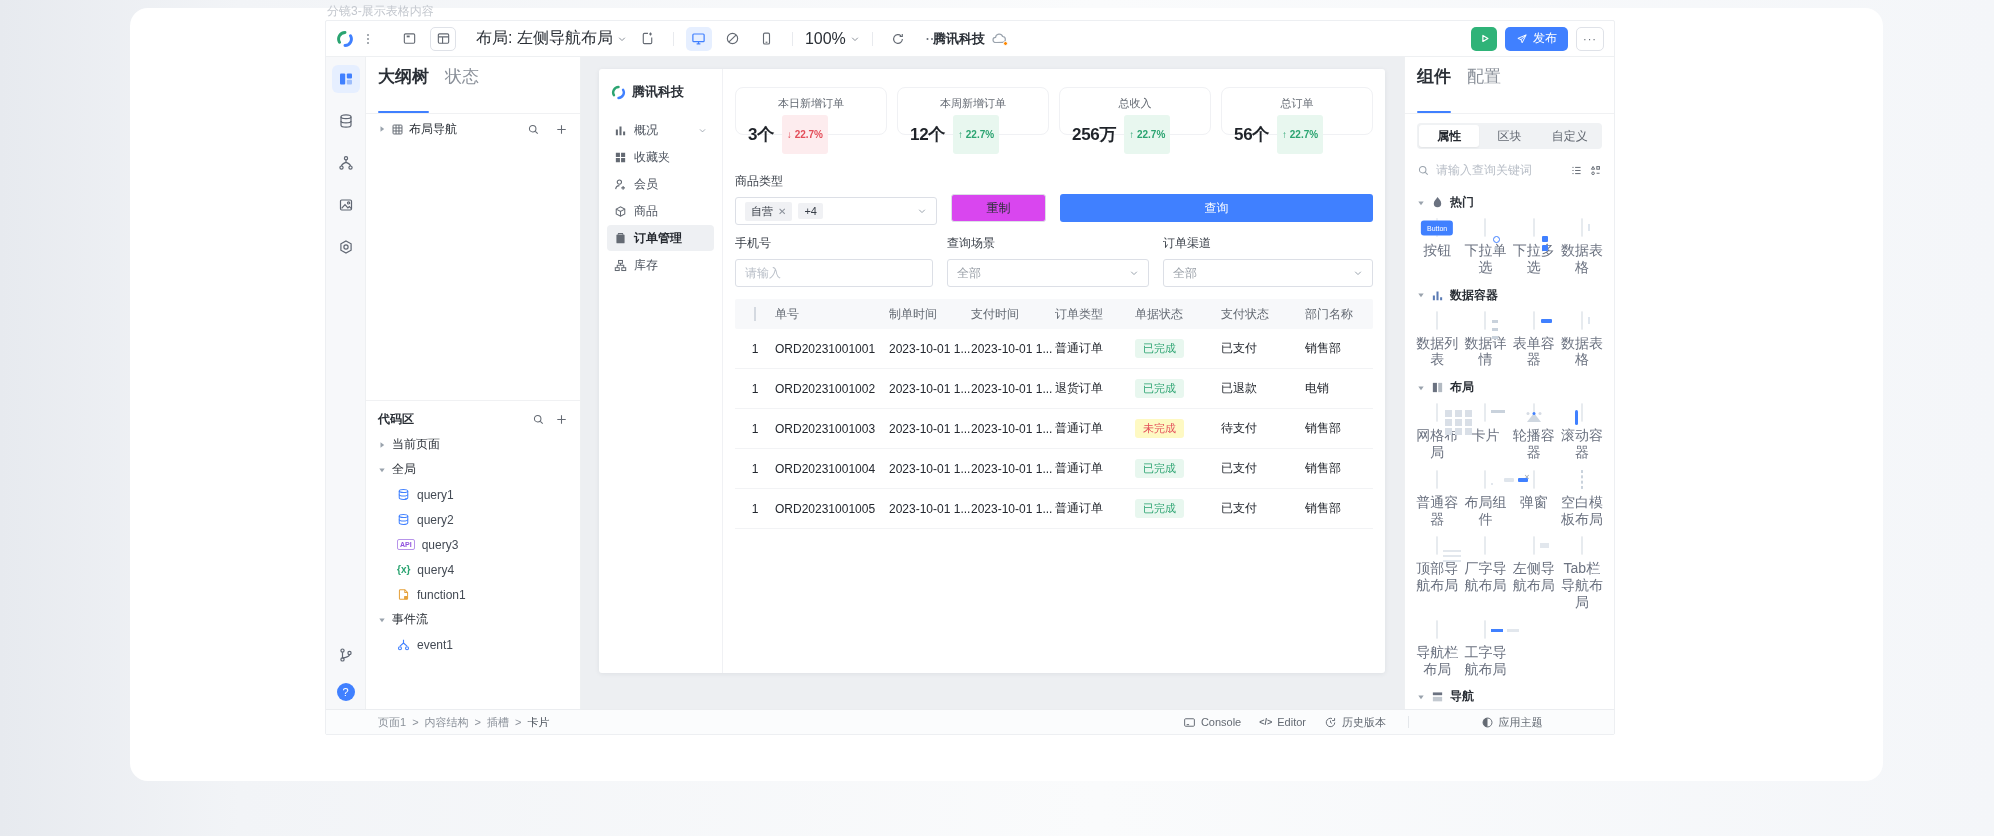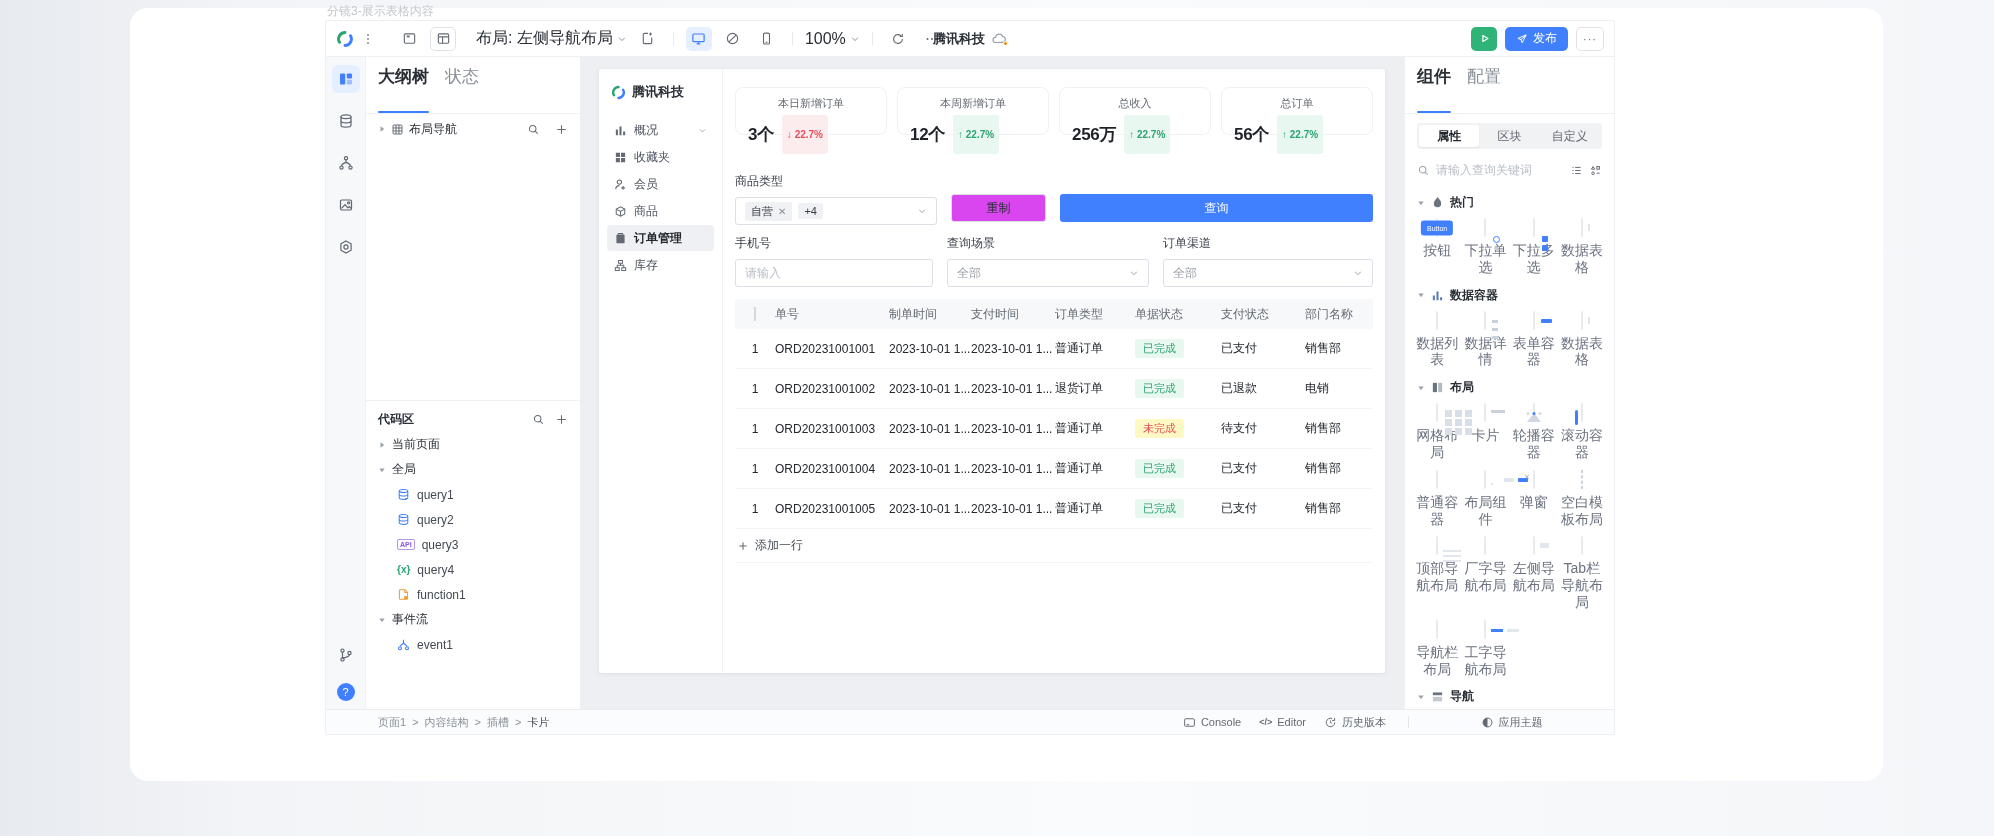--- a/index.html
+++ b/index.html
@@ -678,28 +678,20 @@
                   <span class="tc c0">1</span>
                   <span class="tc c1">ORD20231001005</span>
                   <span class="tc c2">2023-10-01 1...</span>
                   <span class="tc c3">2023-10-01 1...</span>
                   <span class="tc c4">普通订单</span>
                   <span class="tc c5"><span class="st-badge st-success">已完成</span></span>
                   <span class="tc c6">已支付</span>
                   <span class="tc c7">销售部</span>
                 </div>
               </div>
-            <div class="add-row">
-              <span class="ic">
-                  <svg width="12" height="12" viewBox="0 0 16 16" fill="none" stroke="currentColor" stroke-width="1.4">
-                    <path d="M8 3v10M3 8h10"></path>
-                  </svg>
-                </span>
-              <span>添加一行</span>
-            </div>
           </div>
         </div>
       </div>
     </div>
 
     <div class="inspector">
       <div class="pane-tabs">
         <span class="pane-tab on">组件</span>
         <span class="pane-tab">配置</span>
       </div>

